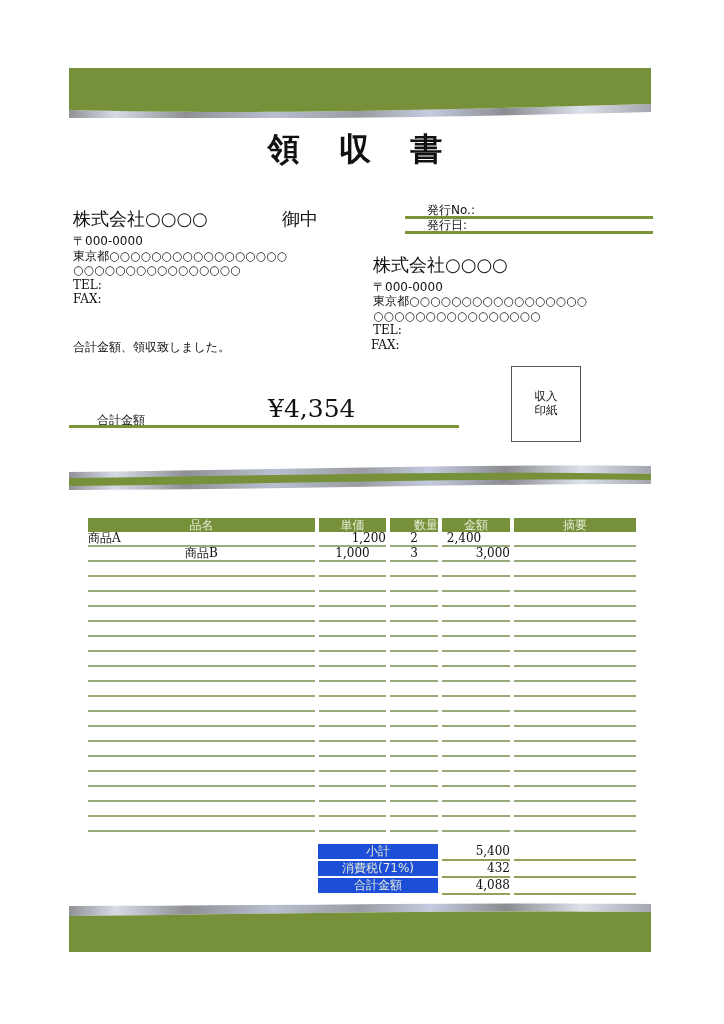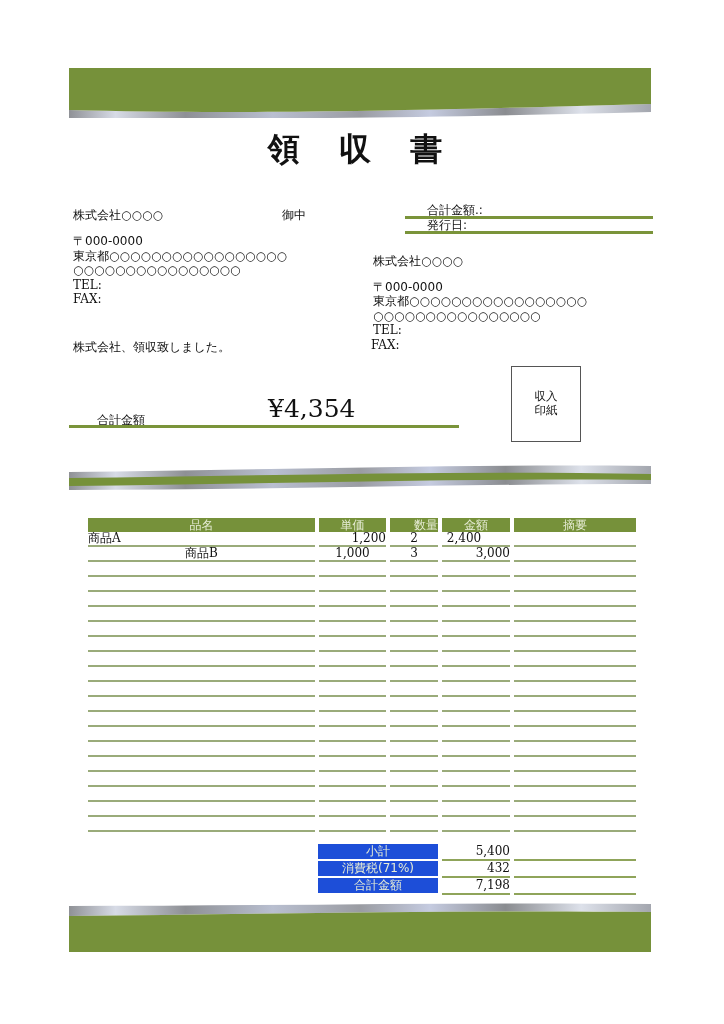--- a/index.html
+++ b/index.html
@@ -7,21 +7,21 @@
          font-family: "DejaVu Serif", "Liberation Serif", serif; color:#111; }
   .abs { position:absolute; }
   
   .band-top { left:69px; top:68px; width:582px; height:50px; }
   .band-mid { left:69px; top:462px; width:582px; height:30px; }
   .band-bot { left:69px; top:902px; width:582px; height:50px; }
   .title { left:0; width:724px; top:128px; text-align:center; font-size:32px; letter-spacing:14px;
            font-family:"DejaVu Sans", sans-serif; font-weight:bold; }
   .sans { font-family:"DejaVu Sans", "Liberation Sans", sans-serif; }
   .txt13 { font-size:12px; line-height:15px; }
-  .company-big { font-size:12px; }
+  .company-big { font-size:18px; }
   .gline { background:#7a943a; height:3px; }
   .stamp { left:511px; top:366px; width:70px; height:76px; border:1.5px solid #555; box-sizing:border-box;
            font-size:11.5px; text-align:center; line-height:14px; padding-top:22px; }
   .th { position:absolute; background:#76913a; color:#e6ecd5; font-size:12px; line-height:14px; text-align:center; height:14px;}
   .cell { position:absolute; font-size:12px; line-height:13px; height:13px; }
   .row-line { position:absolute; height:2px; background:#9aab7a; }
   .sum-label { position:absolute; background:#1d4ed8; color:#e6ecd5; font-size:12px; line-height:15px; height:15px; text-align:center; }
 </style>
 </head>
 <body>
@@ -49,23 +49,23 @@
 
 <div class="abs title">領 収 書</div>
 
 <div class="abs sans company-big" style="left:73px;top:207px;">株式会社○○○○</div>
 <div class="abs sans company-big" style="left:282px;top:207px;">御中</div>
 <div class="abs sans txt13" style="left:73px;top:234px;">〒000-0000</div>
 <div class="abs sans txt13" style="left:73px;top:249px;">東京都○○○○○○○○○○○○○○○○○</div>
 <div class="abs sans txt13" style="left:73px;top:263px;">○○○○○○○○○○○○○○○○</div>
 <div class="abs txt13" style="left:73px;top:278px;">TEL:</div>
 <div class="abs txt13" style="left:73px;top:292px;">FAX:</div>
-<div class="abs sans txt13" style="left:73px;top:340px;">株式会社、領収致しました。</div>
-
-<div class="abs sans txt13" style="left:427px;top:203px;">合計金額.:</div>
+<div class="abs sans txt13" style="left:73px;top:340px;">合計金額、領収致しました。</div>
+
+<div class="abs sans txt13" style="left:427px;top:203px;">発行No.:</div>
 <div class="abs gline" style="left:405px;top:216px;width:248px;"></div>
 <div class="abs sans txt13" style="left:427px;top:218px;">発行日:</div>
 <div class="abs gline" style="left:405px;top:231px;width:248px;"></div>
 
 <div class="abs sans company-big" style="left:373px;top:253px;">株式会社○○○○</div>
 <div class="abs sans txt13" style="left:373px;top:280px;">〒000-0000</div>
 <div class="abs sans txt13" style="left:373px;top:294px;">東京都○○○○○○○○○○○○○○○○○</div>
 <div class="abs sans txt13" style="left:373px;top:309px;">○○○○○○○○○○○○○○○○</div>
 <div class="abs txt13" style="left:373px;top:323px;">TEL:</div>
 <div class="abs txt13" style="left:371px;top:338px;">FAX:</div>
@@ -336,21 +336,21 @@
 <div id="summary-body">
     <div class="sum-label sans" style="left: 318px; top: 844px; width: 120px;">小計</div>
     <div class="cell" style="left: 442px; top: 845px; width: 68px; text-align: right;">5,400</div>
     <div class="row-line" style="left: 442px; top: 859px; width: 68px; background: rgb(143, 164, 90);"></div>
     <div class="row-line" style="left: 514px; top: 859px; width: 122px; background: rgb(143, 164, 90);"></div>
     <div class="sum-label sans" style="left: 318px; top: 861px; width: 120px;">消費税(71%)</div>
     <div class="cell" style="left: 442px; top: 862px; width: 68px; text-align: right;">432</div>
     <div class="row-line" style="left: 442px; top: 876px; width: 68px; background: rgb(143, 164, 90);"></div>
     <div class="row-line" style="left: 514px; top: 876px; width: 122px; background: rgb(143, 164, 90);"></div>
     <div class="sum-label sans" style="left: 318px; top: 878px; width: 120px;">合計金額</div>
-    <div class="cell" style="left: 442px; top: 879px; width: 68px; text-align: right;">7,198</div>
+    <div class="cell" style="left: 442px; top: 879px; width: 68px; text-align: right;">4,088</div>
     <div class="row-line" style="left: 442px; top: 893px; width: 68px; background: rgb(143, 164, 90);"></div>
     <div class="row-line" style="left: 514px; top: 893px; width: 122px; background: rgb(143, 164, 90);"></div>
   </div>
 
 <svg class="abs band-bot" viewBox="0 0 582 50" preserveAspectRatio="none">
   <path d="M0,4 C200,4 380,0 582,2 L582,10 C380,8 200,12 0,14 Z" fill="url(#silver)"></path>
   <path d="M0,14 C200,12 380,8 582,10 L582,50 L0,50 Z" fill="#76913a"></path>
 </svg>
 
 </body></html>

